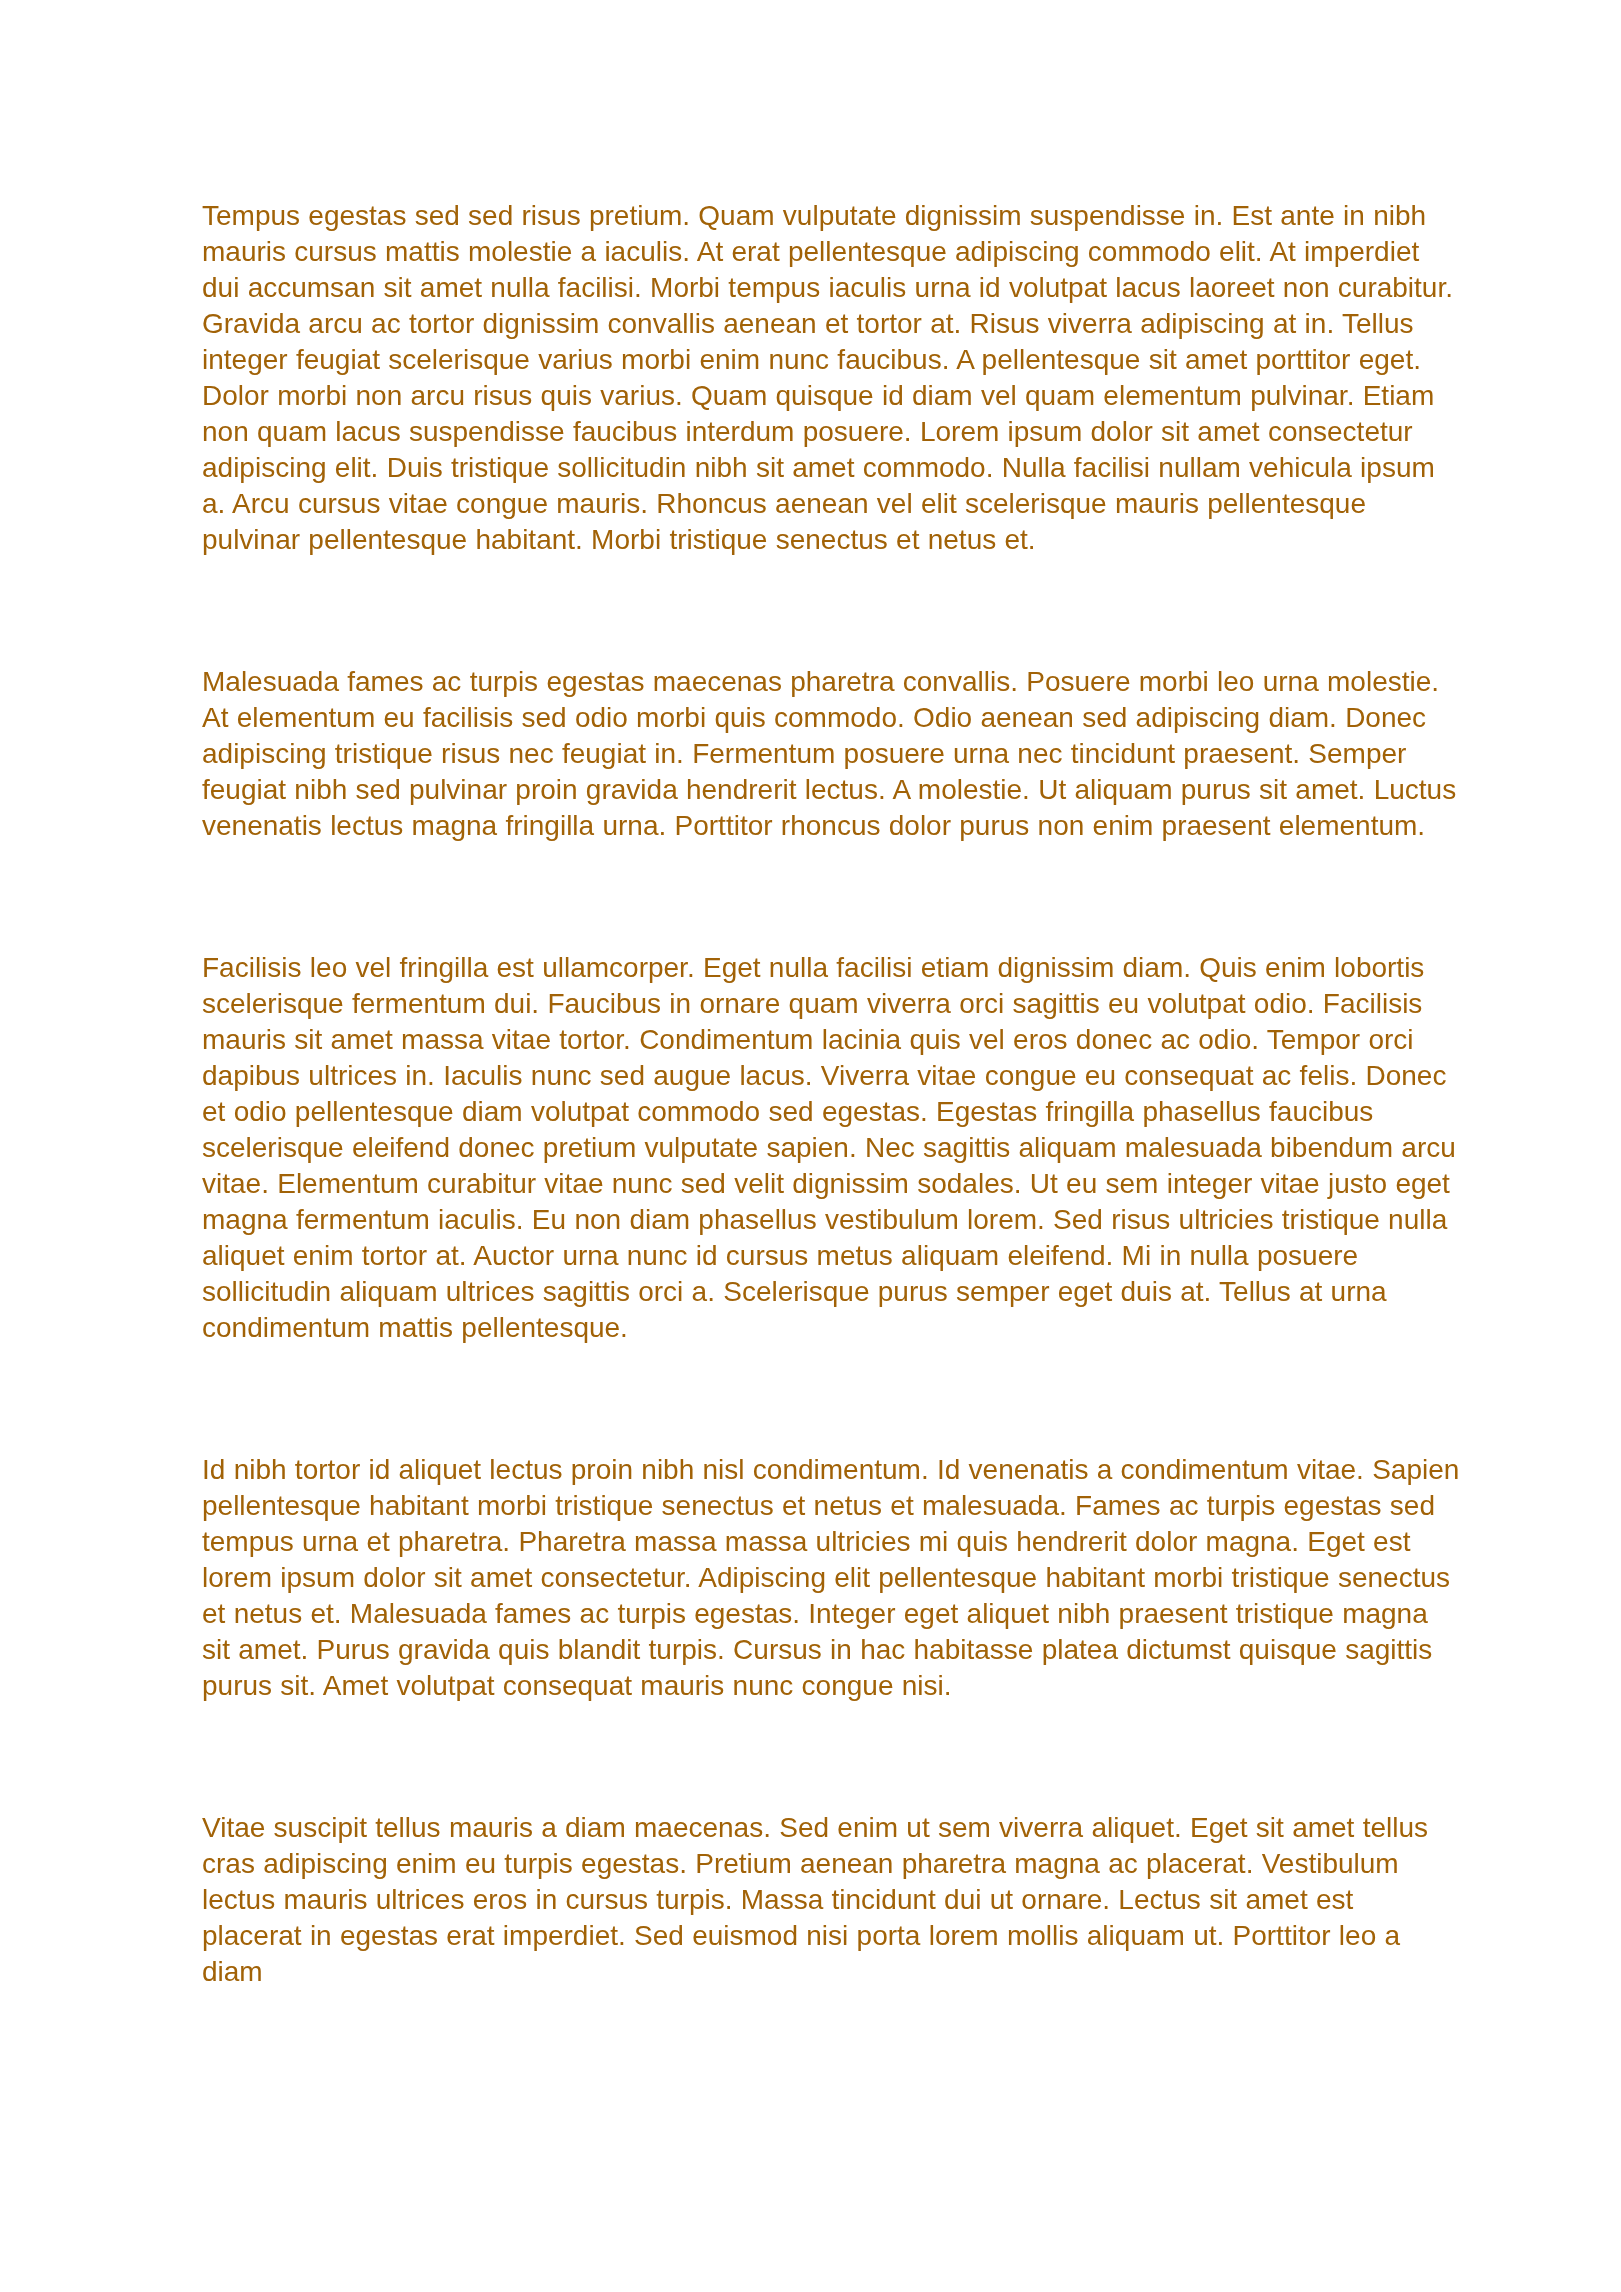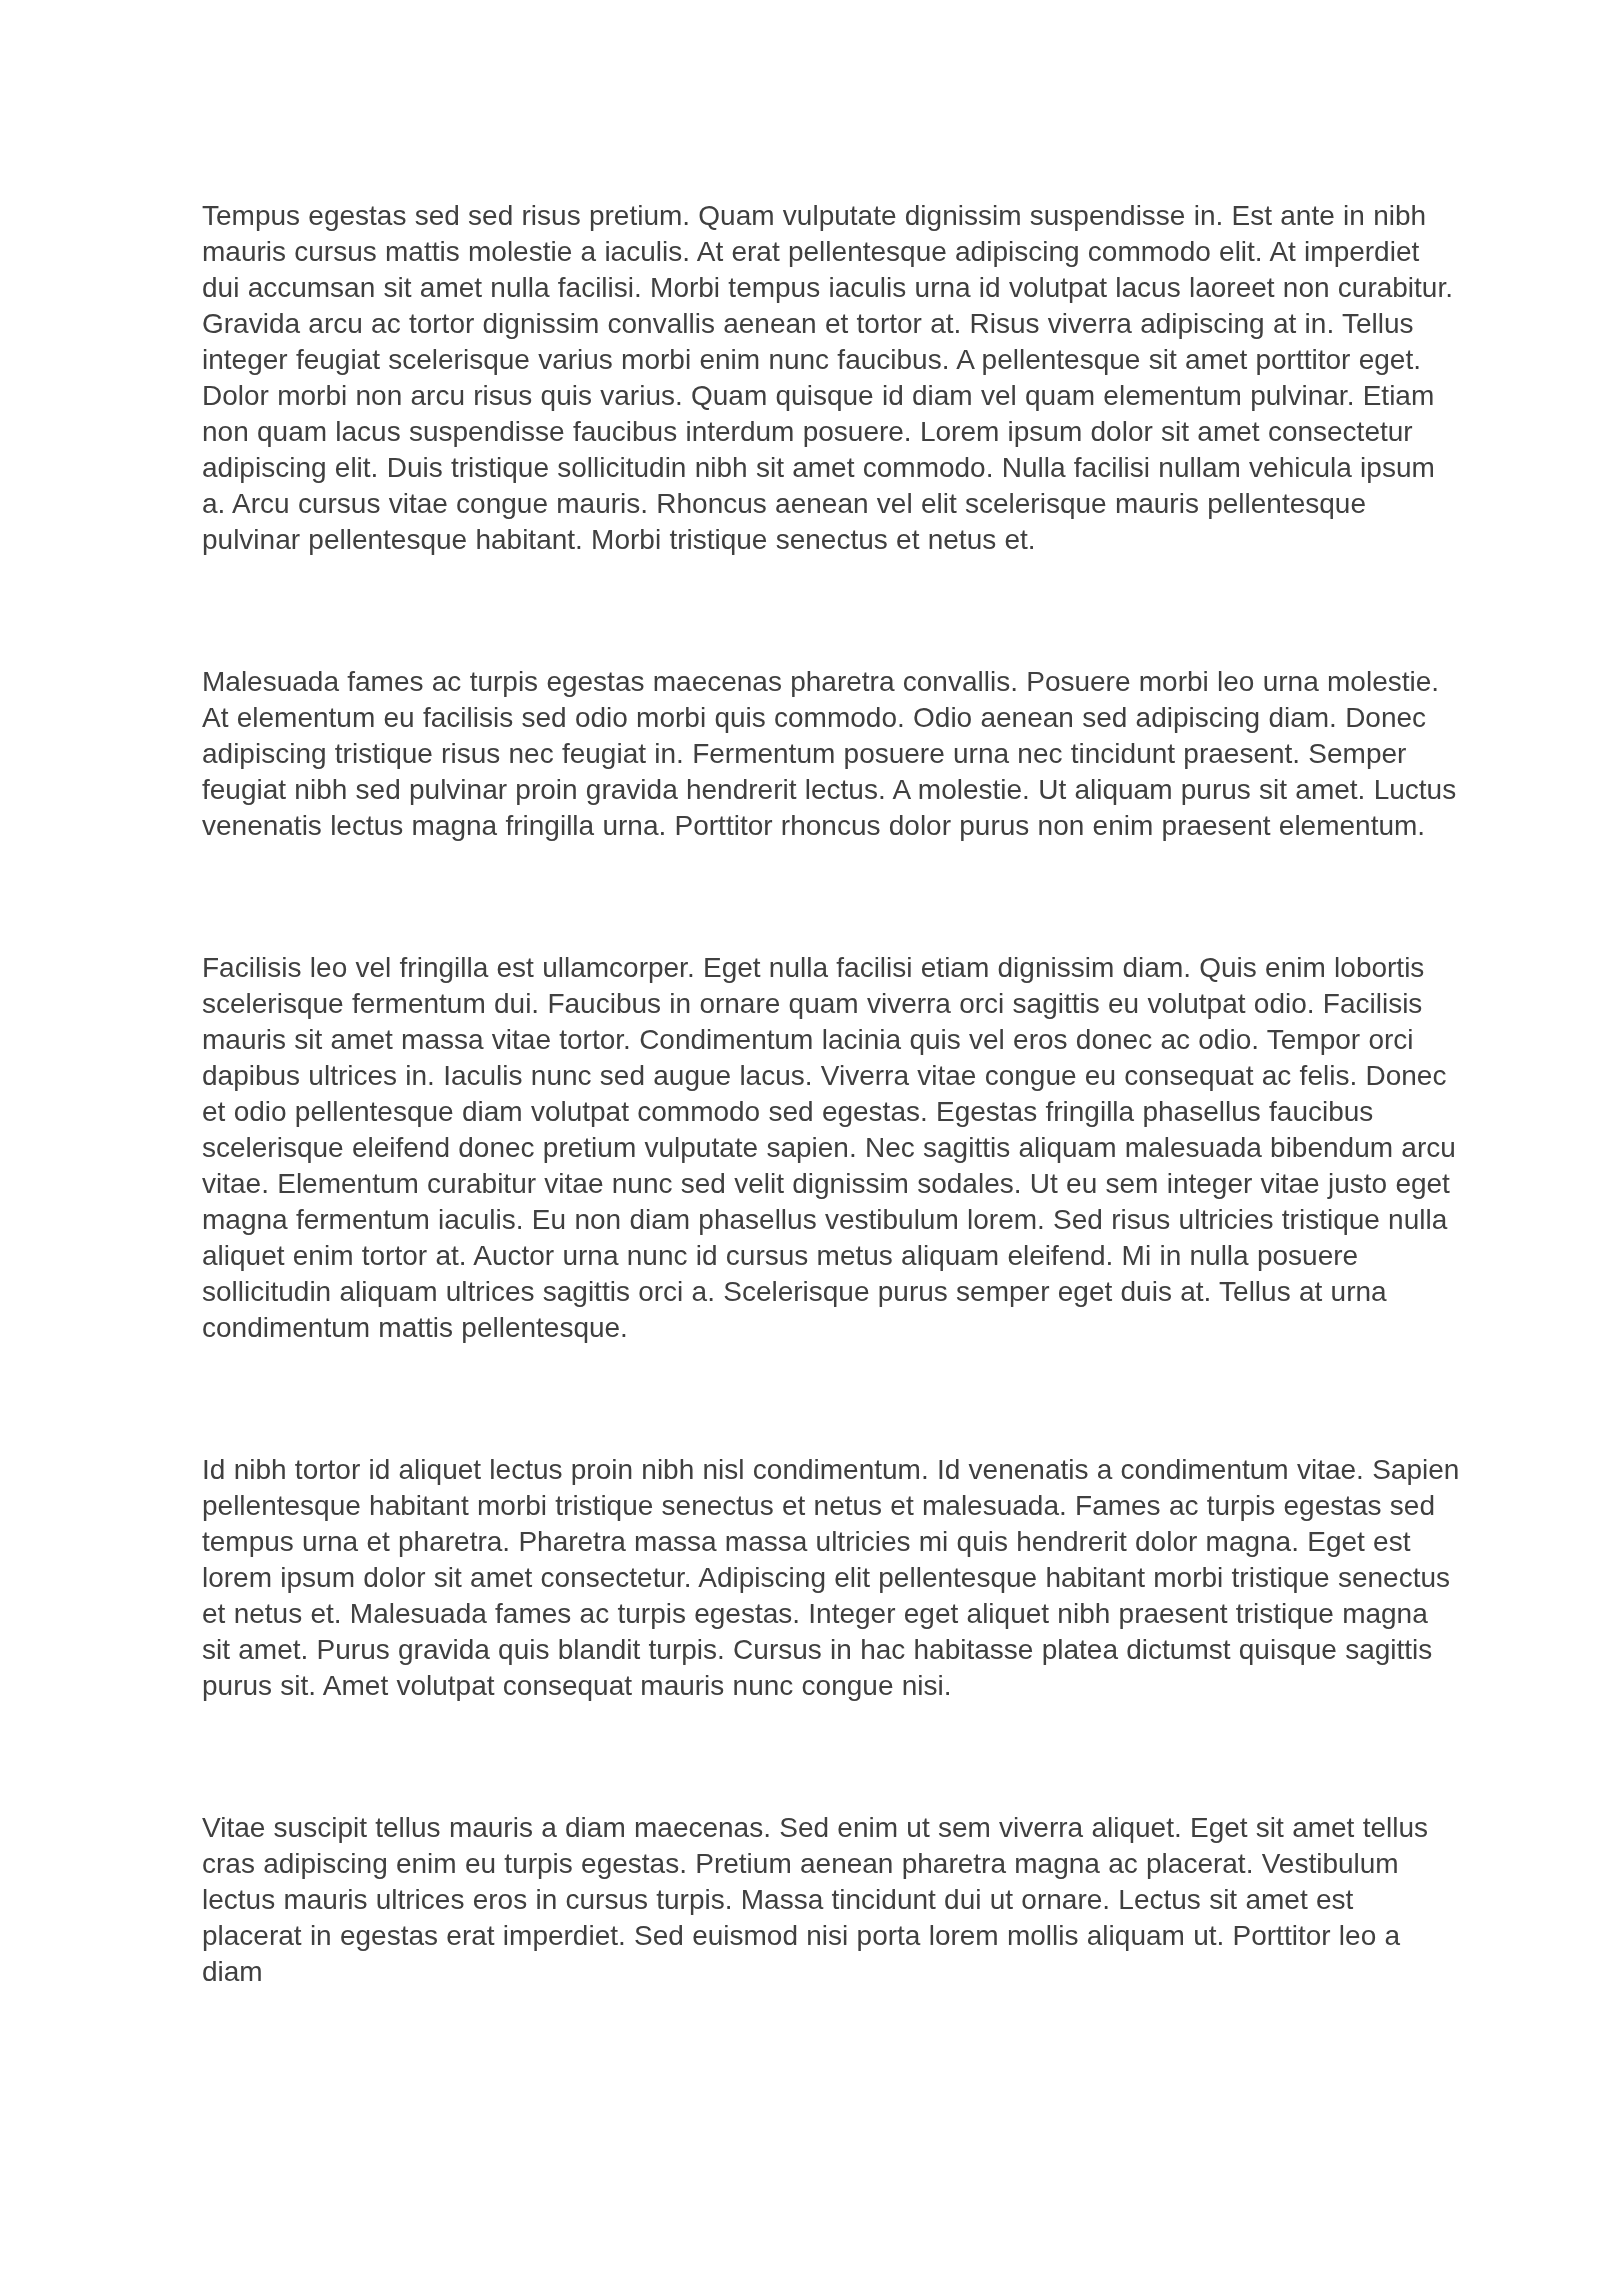--- a/index.html
+++ b/index.html
@@ -10,21 +10,21 @@
     .page {
       position: relative;
       width: 1621px;
       height: 2293px;
       background: #ffffff;
       box-sizing: border-box;
       padding: 198px 160px 0 202px;
       font-family: "Liberation Sans", sans-serif;
       font-size: 28px;
       line-height: 36px;
-      color: #404040;
+      color: #a16207;
       text-align: left;
       overflow: hidden;
     }
     .page p {
       margin: 0 0 106px 0;
       padding: 0;
       word-spacing: 0.5px;
     }
   </style>
 </head>

